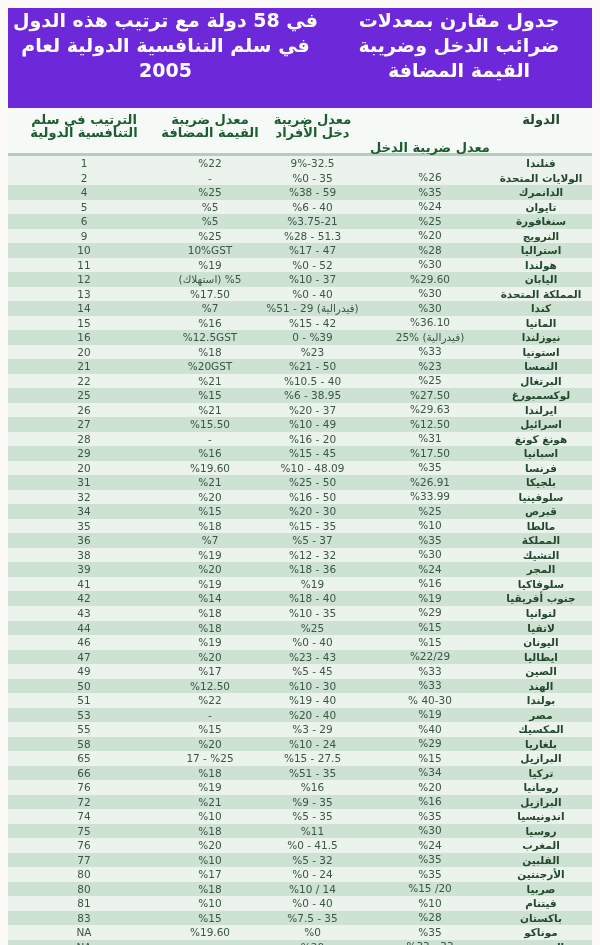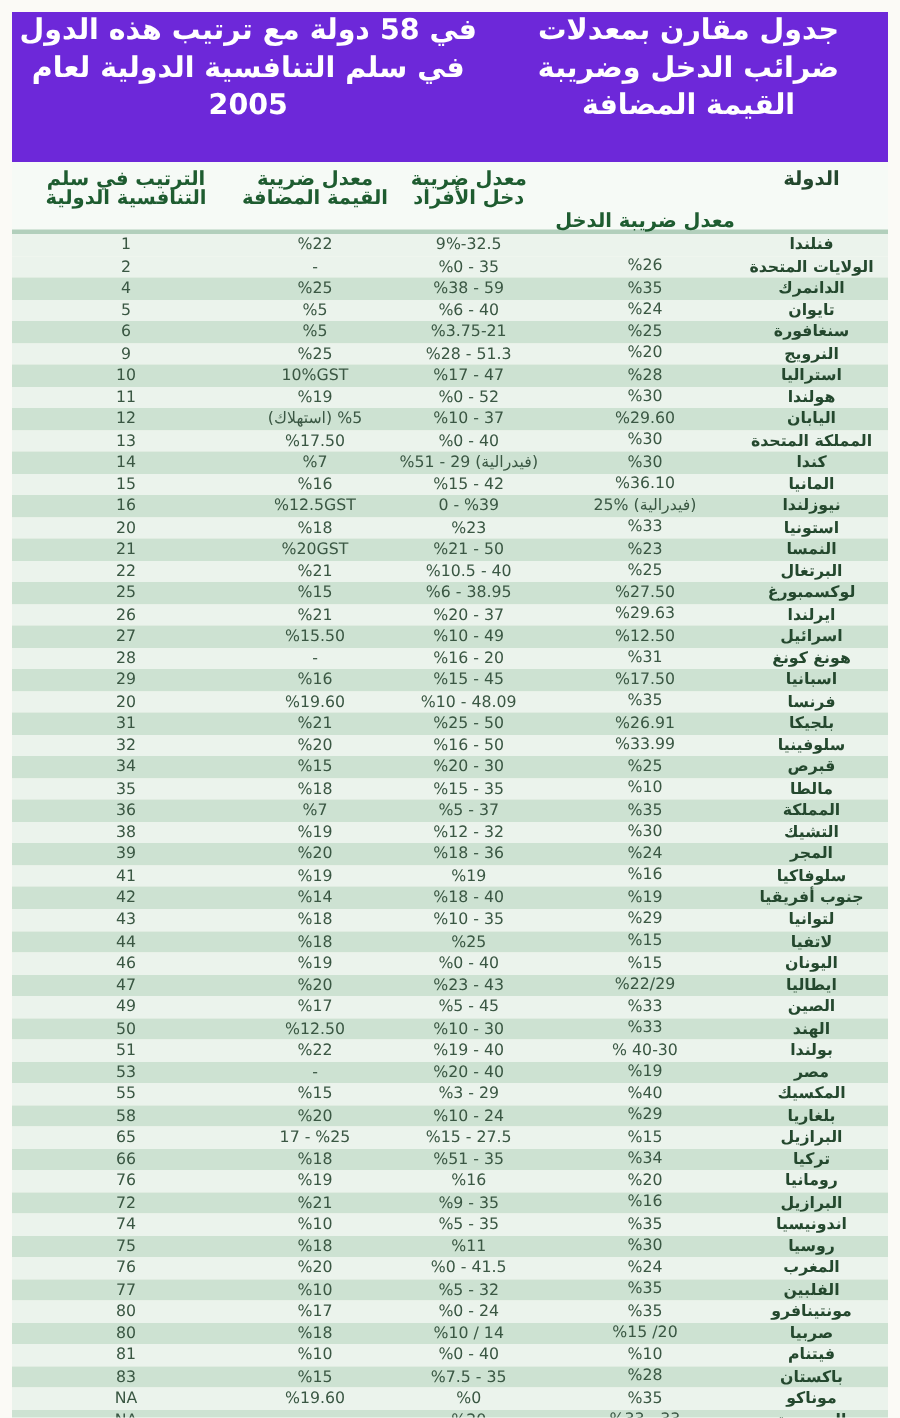--- a/index.html
+++ b/index.html
@@ -431,21 +431,21 @@
         <div class="cell col-rank">76</div>
       </div>
       <div class="trow dark">
         <div class="cell col-country">الفلبين</div>
         <div class="cell col-income_tax">%35</div>
         <div class="cell col-personal_income_tax">%5 - 32</div>
         <div class="cell col-vat">%10</div>
         <div class="cell col-rank">77</div>
       </div>
       <div class="trow light">
-        <div class="cell col-country">مونتينافرو</div>
+        <div class="cell col-country">الأرجنتين</div>
         <div class="cell col-income_tax">%15 /20</div>
         <div class="cell col-personal_income_tax">%0 - 24</div>
         <div class="cell col-vat">%17</div>
         <div class="cell col-rank">80</div>
       </div>
       <div class="trow dark">
         <div class="cell col-country">صربيا</div>
         <div class="cell col-income_tax">%10</div>
         <div class="cell col-personal_income_tax">%10 / 14</div>
         <div class="cell col-vat">%18</div>

